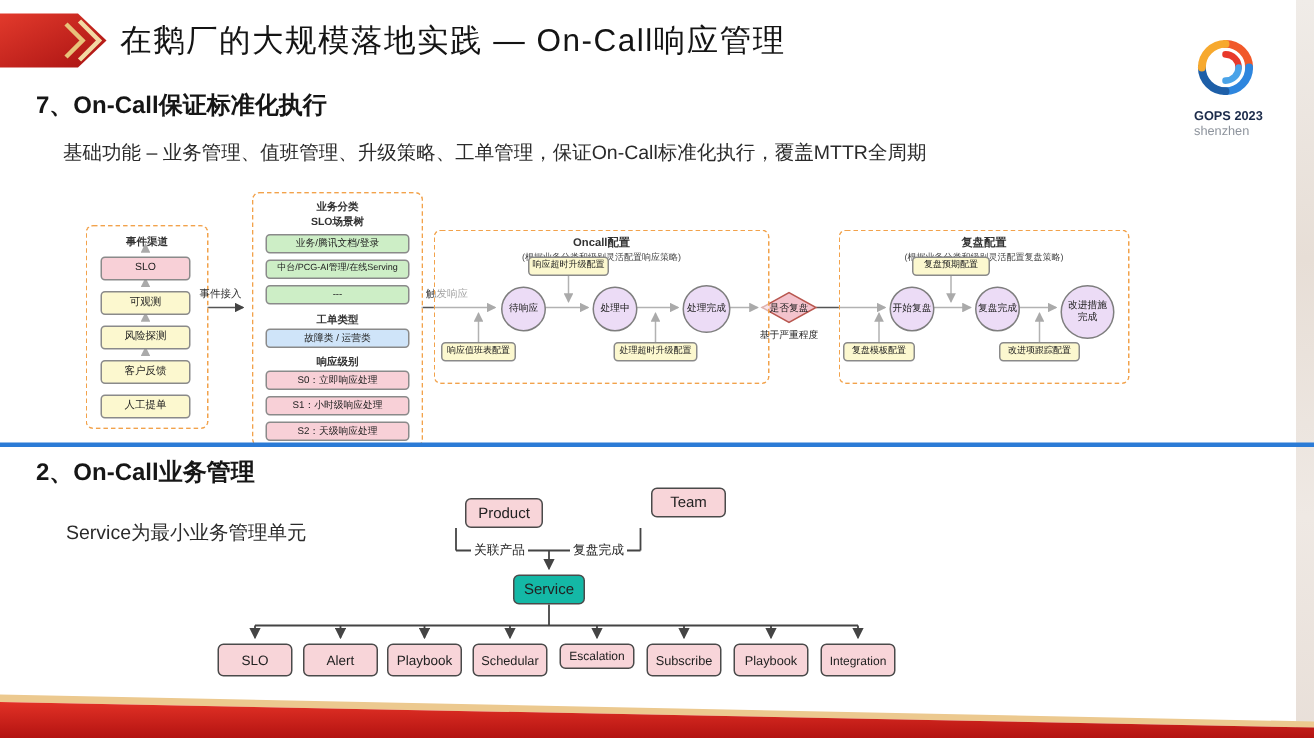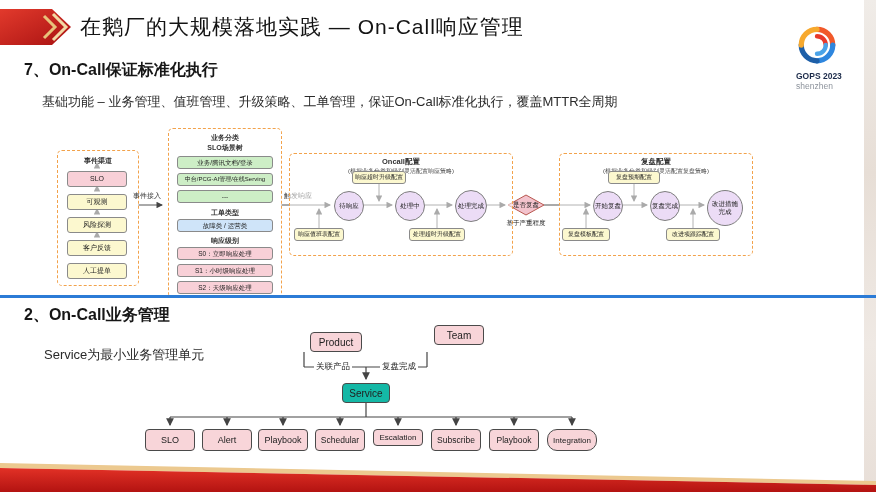--- a/index.html
+++ b/index.html
@@ -189,21 +189,21 @@
     <div class="edgelabel" style="left:314px;top:36px;">关联产品</div>
     <div class="edgelabel" style="left:380px;top:36px;">复盘完成</div>
     <div class="tnode root" style="left:342px;top:58px;width:48px;height:20px;">Service</div>
     <div class="tnode leaf" style="left:145px;top:104px;width:50px;height:22px;">SLO</div>
     <div class="tnode leaf" style="left:202px;top:104px;width:50px;height:22px;">Alert</div>
     <div class="tnode leaf" style="left:258px;top:104px;width:50px;height:22px;">Playbook</div>
     <div class="tnode leaf" style="left:315px;top:104px;width:50px;height:22px;font-size:8.5px;">Schedular</div>
     <div class="tnode leaf" style="left:373px;top:104px;width:50px;height:17px;font-size:8px;">Escalation</div>
     <div class="tnode leaf" style="left:431px;top:104px;width:50px;height:22px;font-size:8.5px;">Subscribe</div>
     <div class="tnode leaf" style="left:489px;top:104px;width:50px;height:22px;font-size:8.5px;">Playbook</div>
-    <div class="tnode leaf" style="left:547px;top:104px;width:50px;height:22px;font-size:8px;border-radius:10px;">Integration</div>
+    <div class="tnode leaf" style="left:547px;top:104px;width:50px;height:22px;font-size:8px;">Integration</div>
   </div>
 
   <svg class="footer" width="876" height="34" viewBox="0 0 876 34">
     <defs>
       <linearGradient id="rg" x1="0" y1="0" x2="0" y2="1">
         <stop offset="0" stop-color="#e23126"></stop>
           <stop offset="1" stop-color="#b31311"></stop>
       </linearGradient>
     </defs>
     <polygon points="0,5 876,23 876,27 0,10" fill="#ecc98f"></polygon>

